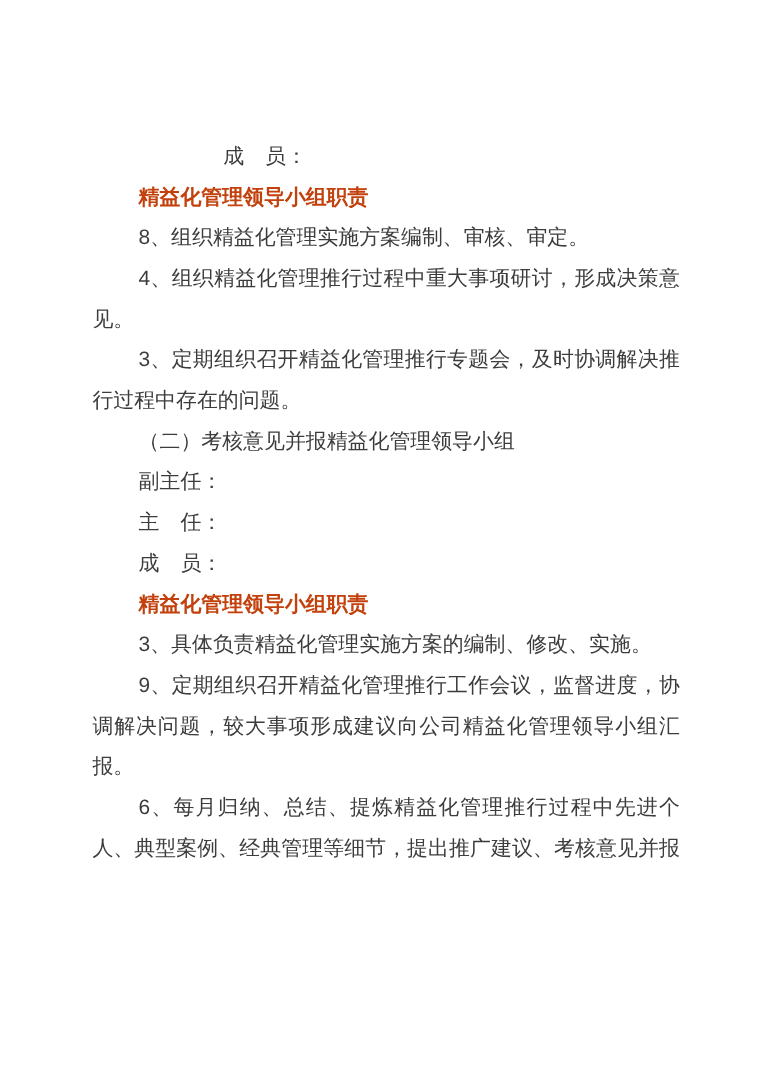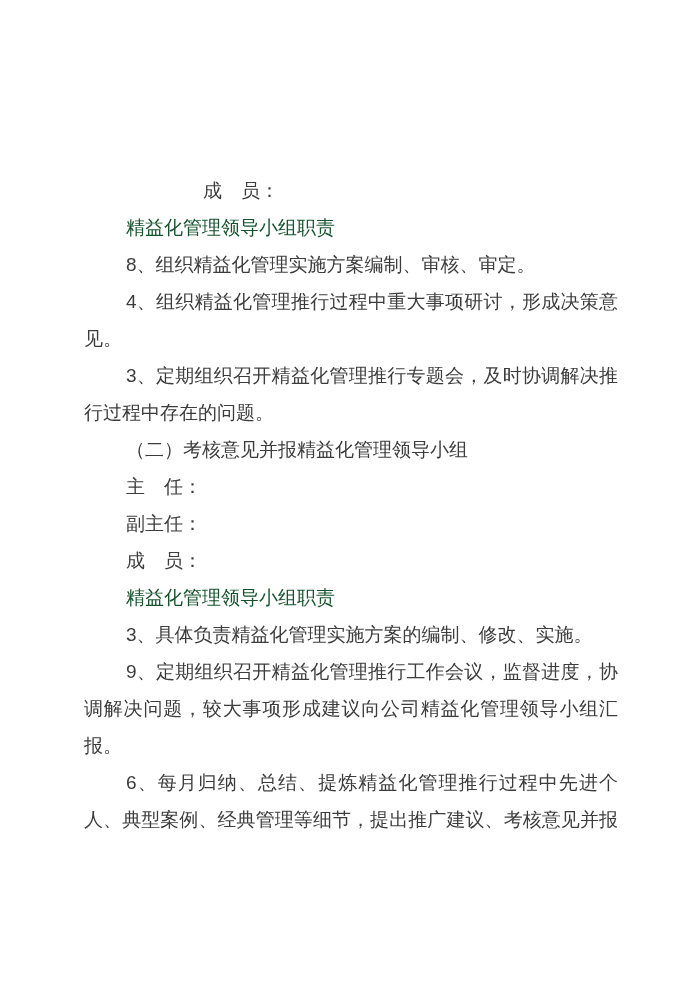--- a/index.html
+++ b/index.html
@@ -11,40 +11,39 @@
     height: 990px;
     background: #ffffff;
     font-family: "Liberation Sans", sans-serif;
   }
   .page {
     position: relative;
     width: 700px;
     height: 782px;
     background: #ffffff;
     overflow: hidden;
-    margin-top: 48px;
   }
   .content {
     position: absolute;
     left: 84px;
     top: 124px;
     width: 534px;
   }
   .para {
     margin: 0;
     font-size: 19px;
     line-height: 37px;
     color: #3c3c3c;
     text-align: justify;
     text-indent: 42px;
     word-break: normal;
   }
   .heading {
-    font-weight: normal;
-    color: #14532d;
+    font-weight: bold;
+    color: #c2410c;
   }
   .deep-indent {
     text-indent: 119px;
   }
   .page-number {
     position: absolute;
     top: 908px;
     left: 0;
     width: 100%;
     text-align: center;
@@ -57,22 +56,22 @@
 <body>
 
 <div class="page">
   <div class="content">
     <p class="para deep-indent">成　员：</p>
     <p class="para heading">精益化管理领导小组职责</p>
     <p class="para">8、组织精益化管理实施方案编制、审核、审定。</p>
     <p class="para">4、组织精益化管理推行过程中重大事项研讨，形成决策意见。</p>
     <p class="para">3、定期组织召开精益化管理推行专题会，及时协调解决推行过程中存在的问题。</p>
     <p class="para">（二）考核意见并报精益化管理领导小组</p>
+    <p class="para">副主任：</p>
     <p class="para">主　任：</p>
-    <p class="para">副主任：</p>
     <p class="para">成　员：</p>
     <p class="para heading">精益化管理领导小组职责</p>
     <p class="para">3、具体负责精益化管理实施方案的编制、修改、实施。</p>
     <p class="para">9、定期组织召开精益化管理推行工作会议，监督进度，协调解决问题，较大事项形成建议向公司精益化管理领导小组汇报。</p>
     <p class="para">6、每月归纳、总结、提炼精益化管理推行过程中先进个人、典型案例、经典管理等细节，提出推广建议、考核意见并报精益化管理领导小组。</p>
   </div>
   <div class="page-number">2</div>
 </div>
 
 </body></html>

